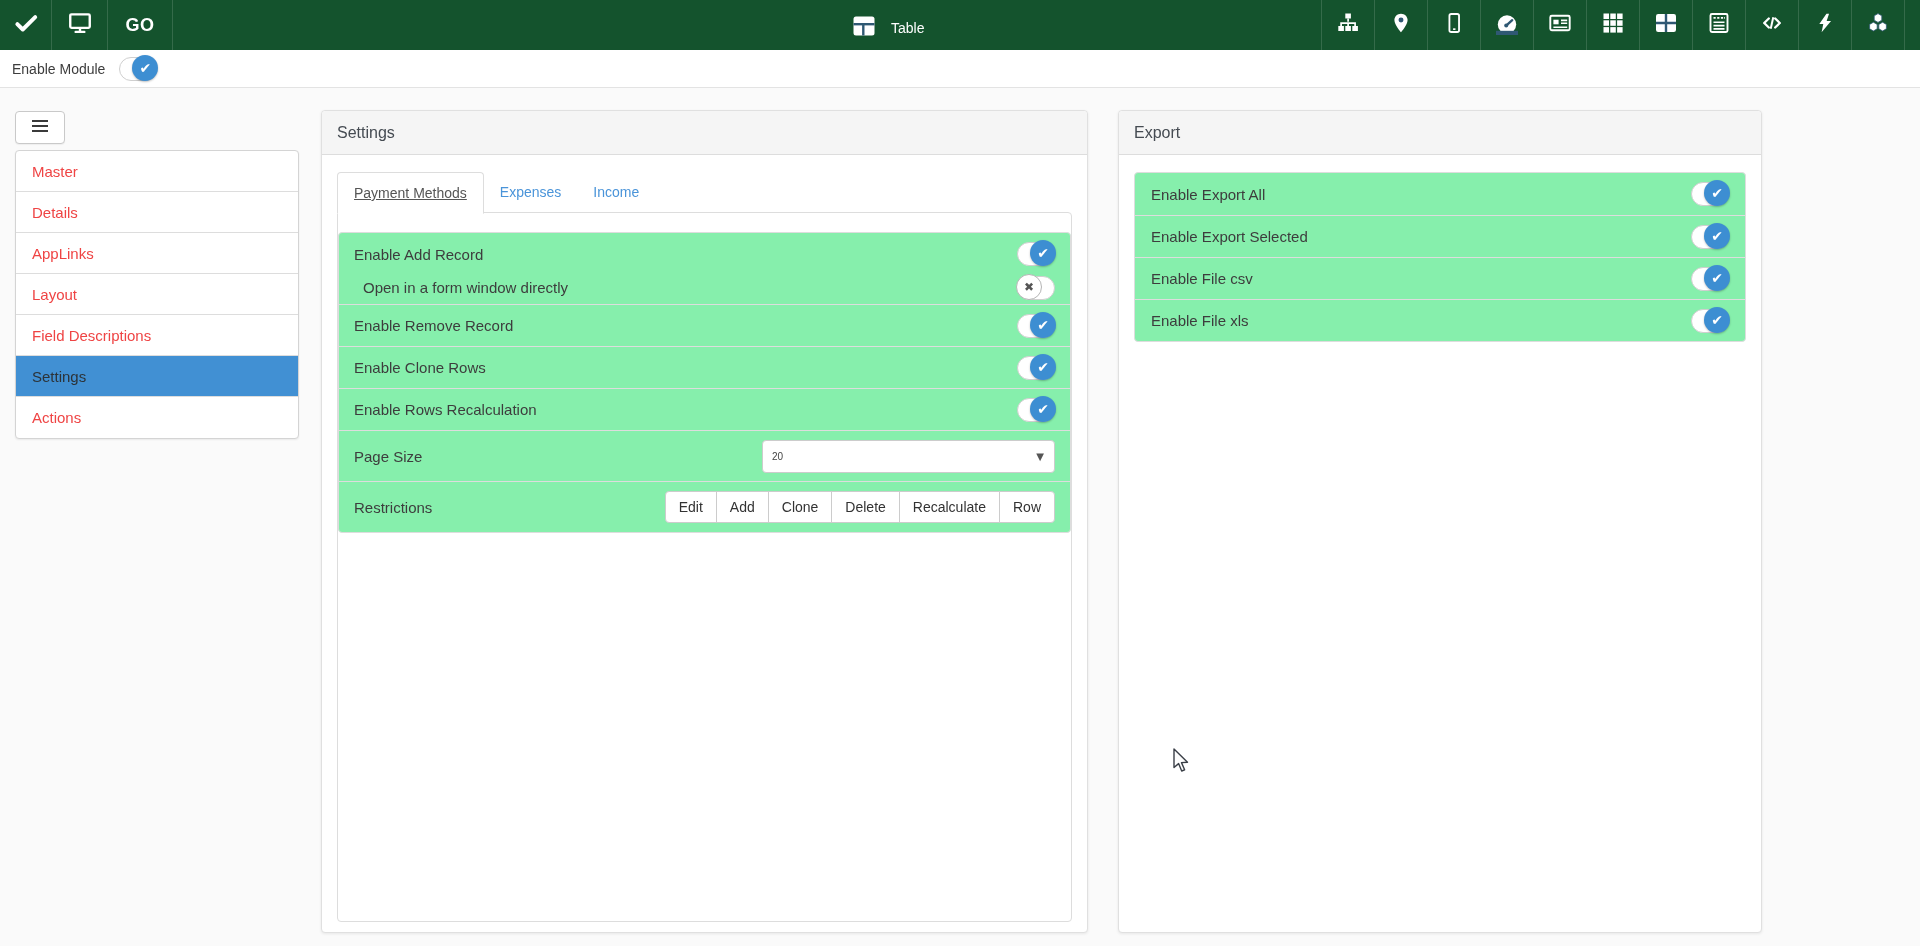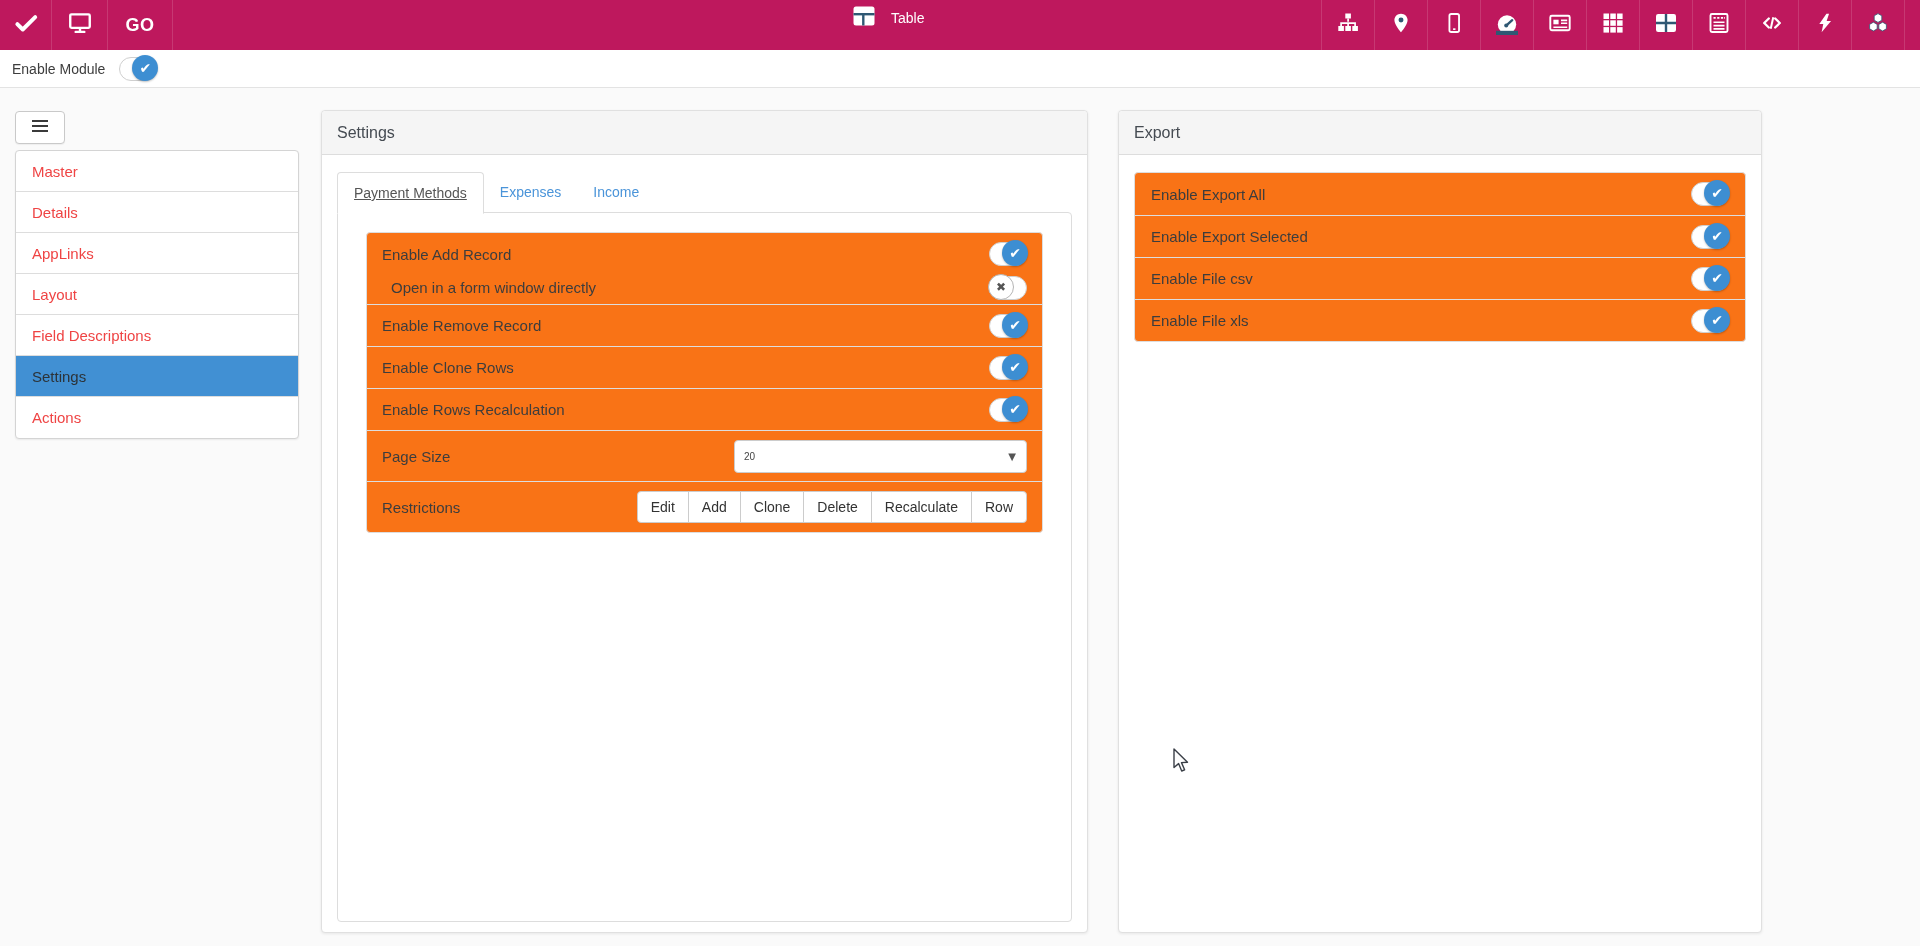--- a/index.html
+++ b/index.html
@@ -1,26 +1,26 @@
 <!DOCTYPE html>
 <html><head>
 <meta charset="utf-8">
 <style>
   html,body{margin:0;padding:0;}
   body{font-family:"Liberation Sans", sans-serif; background:#fafafa; width:1920px; height:946px; overflow:hidden; position:relative; color:#3d3d3d;}
   .stage{position:absolute; inset:0; width:1920px; height:946px;}
 
   
-  .topbar{position:absolute; left:0; top:0; width:1920px; height:50px; background:#be185d; display:flex; align-items:stretch;}
+  .topbar{position:absolute; left:0; top:0; width:1920px; height:50px; background:#14532d; display:flex; align-items:stretch;}
   .tb-tile{display:flex; align-items:center; justify-content:center; height:50px; cursor:pointer;}
   .tb-left{display:flex;}
   .tb-left .tb-tile{border-right:1px solid rgba(255,255,255,0.14);}
   .tile-check{width:51px;} .tile-monitor{width:55px;} .tile-go{width:64px;}
   .go-label{color:#fff; font-size:18px; font-weight:bold; letter-spacing:.5px;}
-  .tb-center{position:absolute; left:852px; top:0; height:36px; display:flex; align-items:center; gap:15px;}
+  .tb-center{position:absolute; left:852px; top:10px; height:36px; display:flex; align-items:center; gap:15px;}
   .tb-center .label{color:#fff; font-size:14px;}
   .tb-right{position:absolute; right:15px; top:0; height:50px; display:flex;}
   .tb-right .tb-tile{width:52px; border-left:1px solid rgba(255,255,255,0.14);}
   .tb-right .tb-tile:last-child{border-right:1px solid rgba(255,255,255,0.14);}
 
   
   .module-bar{position:absolute; left:0; top:50px; width:1920px; height:38px; background:#fff; border-bottom:1px solid #e3e3e3; display:flex; align-items:center; padding-left:12px; box-sizing:border-box;}
   .module-bar .label{font-size:14px; color:#3d3d3d;}
   .module-bar .toggle{margin-left:14px;}
 
@@ -45,24 +45,24 @@
   .panel-export{left:1118px; width:644px;}
   .panel-header{height:43px; line-height:43px; background:#f5f5f5; border-bottom:1px solid #ddd; border-radius:4px 4px 0 0; padding-left:15px; font-size:16px; color:#454b52;}
   .panel-body{padding:17px 15px 0 15px;}
 
   
   .tabs{display:flex; position:relative; z-index:2; margin-bottom:-1px; height:41px;}
   .tab{height:40px; line-height:40px; padding:0 16px; font-size:14px; cursor:pointer;}
   .tab.active{background:#fff; border:1px solid #ddd; border-bottom:1px solid #fff; border-radius:4px 4px 0 0; color:#555;}
   .tab.active .tab-label{text-decoration:underline;}
   .tab.link{color:#4a94d9;}
-  .tab-content{border:1px solid #ddd; border-radius:0 4px 4px 4px; background:#fff; height:710px; padding:19px 28px; box-sizing:border-box; position:relative; z-index:1;}
-
-  
-  .list-box{border:1px solid #ddd; border-radius:4px; background:#f97316;}
+  .tab-content{border:1px solid #ddd; border-radius:0 4px 4px 4px; background:#fff; height:710px; padding:19px 0; box-sizing:border-box; position:relative; z-index:1;}
+
+  
+  .list-box{border:1px solid #ddd; border-radius:4px; background:#86efac;}
   .s-row{display:flex; align-items:center; padding:0 15px; border-top:1px solid #ddd; box-sizing:border-box;}
   .s-row:first-child{border-top:none;}
   .s-row .label{font-size:15px; color:#3d3d3d;}
   .s-row .toggle{margin-left:auto;}
   .h42{height:42px;} .h51{height:51px;}
   .row-stack{display:block; padding:0 15px; border-top:none;}
   .sub-line{display:flex; align-items:center; height:33px;}
   .sub-line.first{height:34px; padding-top:4px;}
   .sub-line.indent .label{padding-left:9px;}
   .sub-line .toggle{margin-left:auto;}

